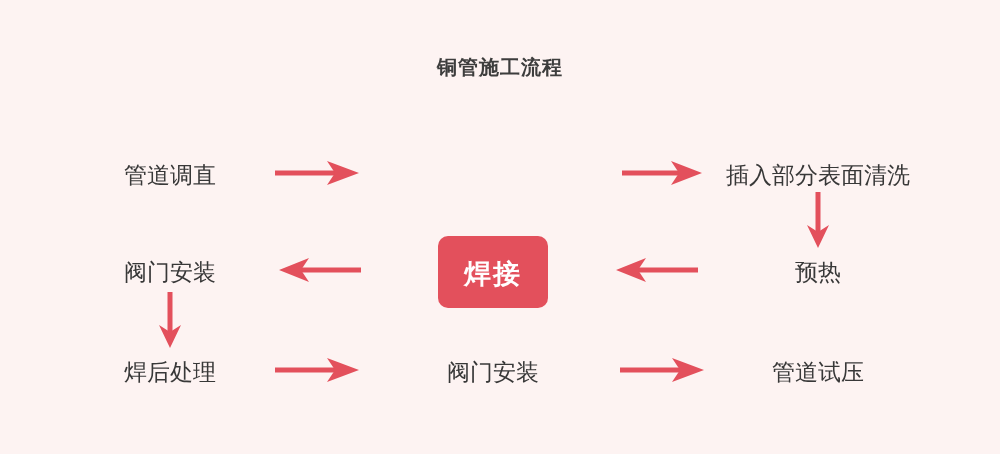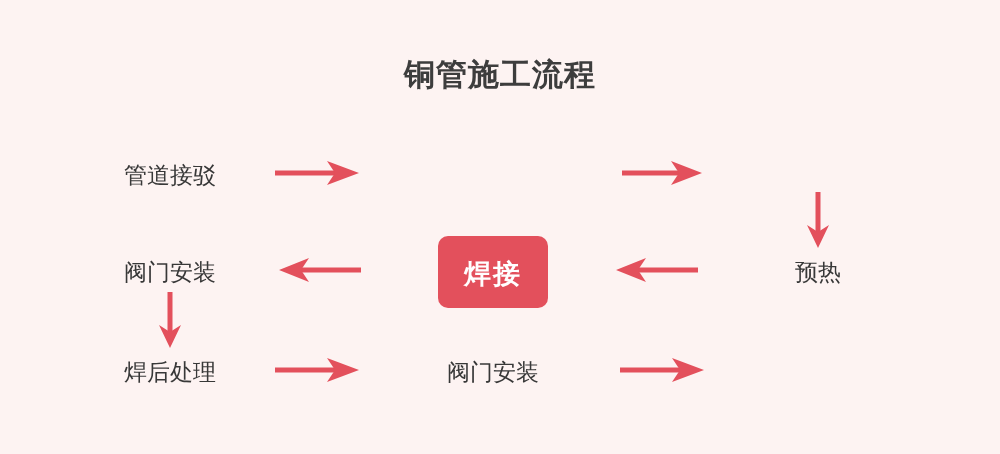--- a/index.html
+++ b/index.html
@@ -17,21 +17,21 @@
     position: relative;
     width: 1000px;
     height: 454px;
   }
   .title {
     position: absolute;
     top: 54px;
     left: 0;
     width: 1000px;
     text-align: center;
-    font-size: 31px;
+    font-size: 20px;
     font-weight: bold;
     color: #3d3d3d;
     letter-spacing: 1px;
   }
   .node {
     position: absolute;
     width: 260px;
     text-align: center;
     font-size: 23px;
     color: #383838;
@@ -64,37 +64,38 @@
   .c2 { left: 493px; }
   .c3 { left: 818px; }
 </style>
 </head>
 <body>
 
 <div class="canvas">
 
   <div class="title">铜管施工流程</div>
 
-  <div class="node r1 c1">管道接驳</div>
+  <div class="node r1 c1">管道调直</div>
 
   <div class="arrow-h" style="left:317px; top:175px;">
     <svg width="84" height="30" viewBox="0 0 84 30">
       <rect x="0" y="12.5" width="60" height="5" fill="#e3505c"></rect>
       <path d="M52 3 L84 15 L52 27 L60 15 Z" fill="#e3505c"></path>
     </svg>
   </div>
 
 
   <div class="arrow-h" style="left:662px; top:175px;">
     <svg width="80" height="30" viewBox="0 0 80 30">
       <rect x="0" y="12.5" width="57" height="5" fill="#e3505c"></rect>
       <path d="M49 3 L80 15 L49 27 L57 15 Z" fill="#e3505c"></path>
     </svg>
   </div>
 
+  <div class="node r1 c3">插入部分表面清洗</div>
 
   <div class="arrow-v" style="left:818px; top:222px;">
     <svg width="30" height="56" viewBox="0 0 30 56">
       <rect x="12.5" y="0" width="5" height="40" fill="#e3505c"></rect>
       <path d="M4 33 L15 56 L26 33 L15 40 Z" fill="#e3505c"></path>
     </svg>
   </div>
 
   <div class="node r2 c3">预热</div>
 
@@ -134,14 +135,15 @@
 
   <div class="node r3 c2">阀门安装</div>
 
   <div class="arrow-h" style="left:662px; top:372px;">
     <svg width="84" height="30" viewBox="0 0 84 30">
       <rect x="0" y="12.5" width="60" height="5" fill="#e3505c"></rect>
       <path d="M52 3 L84 15 L52 27 L60 15 Z" fill="#e3505c"></path>
     </svg>
   </div>
 
+  <div class="node r3 c3">管道试压</div>
 
 </div>
 
 </body></html>

